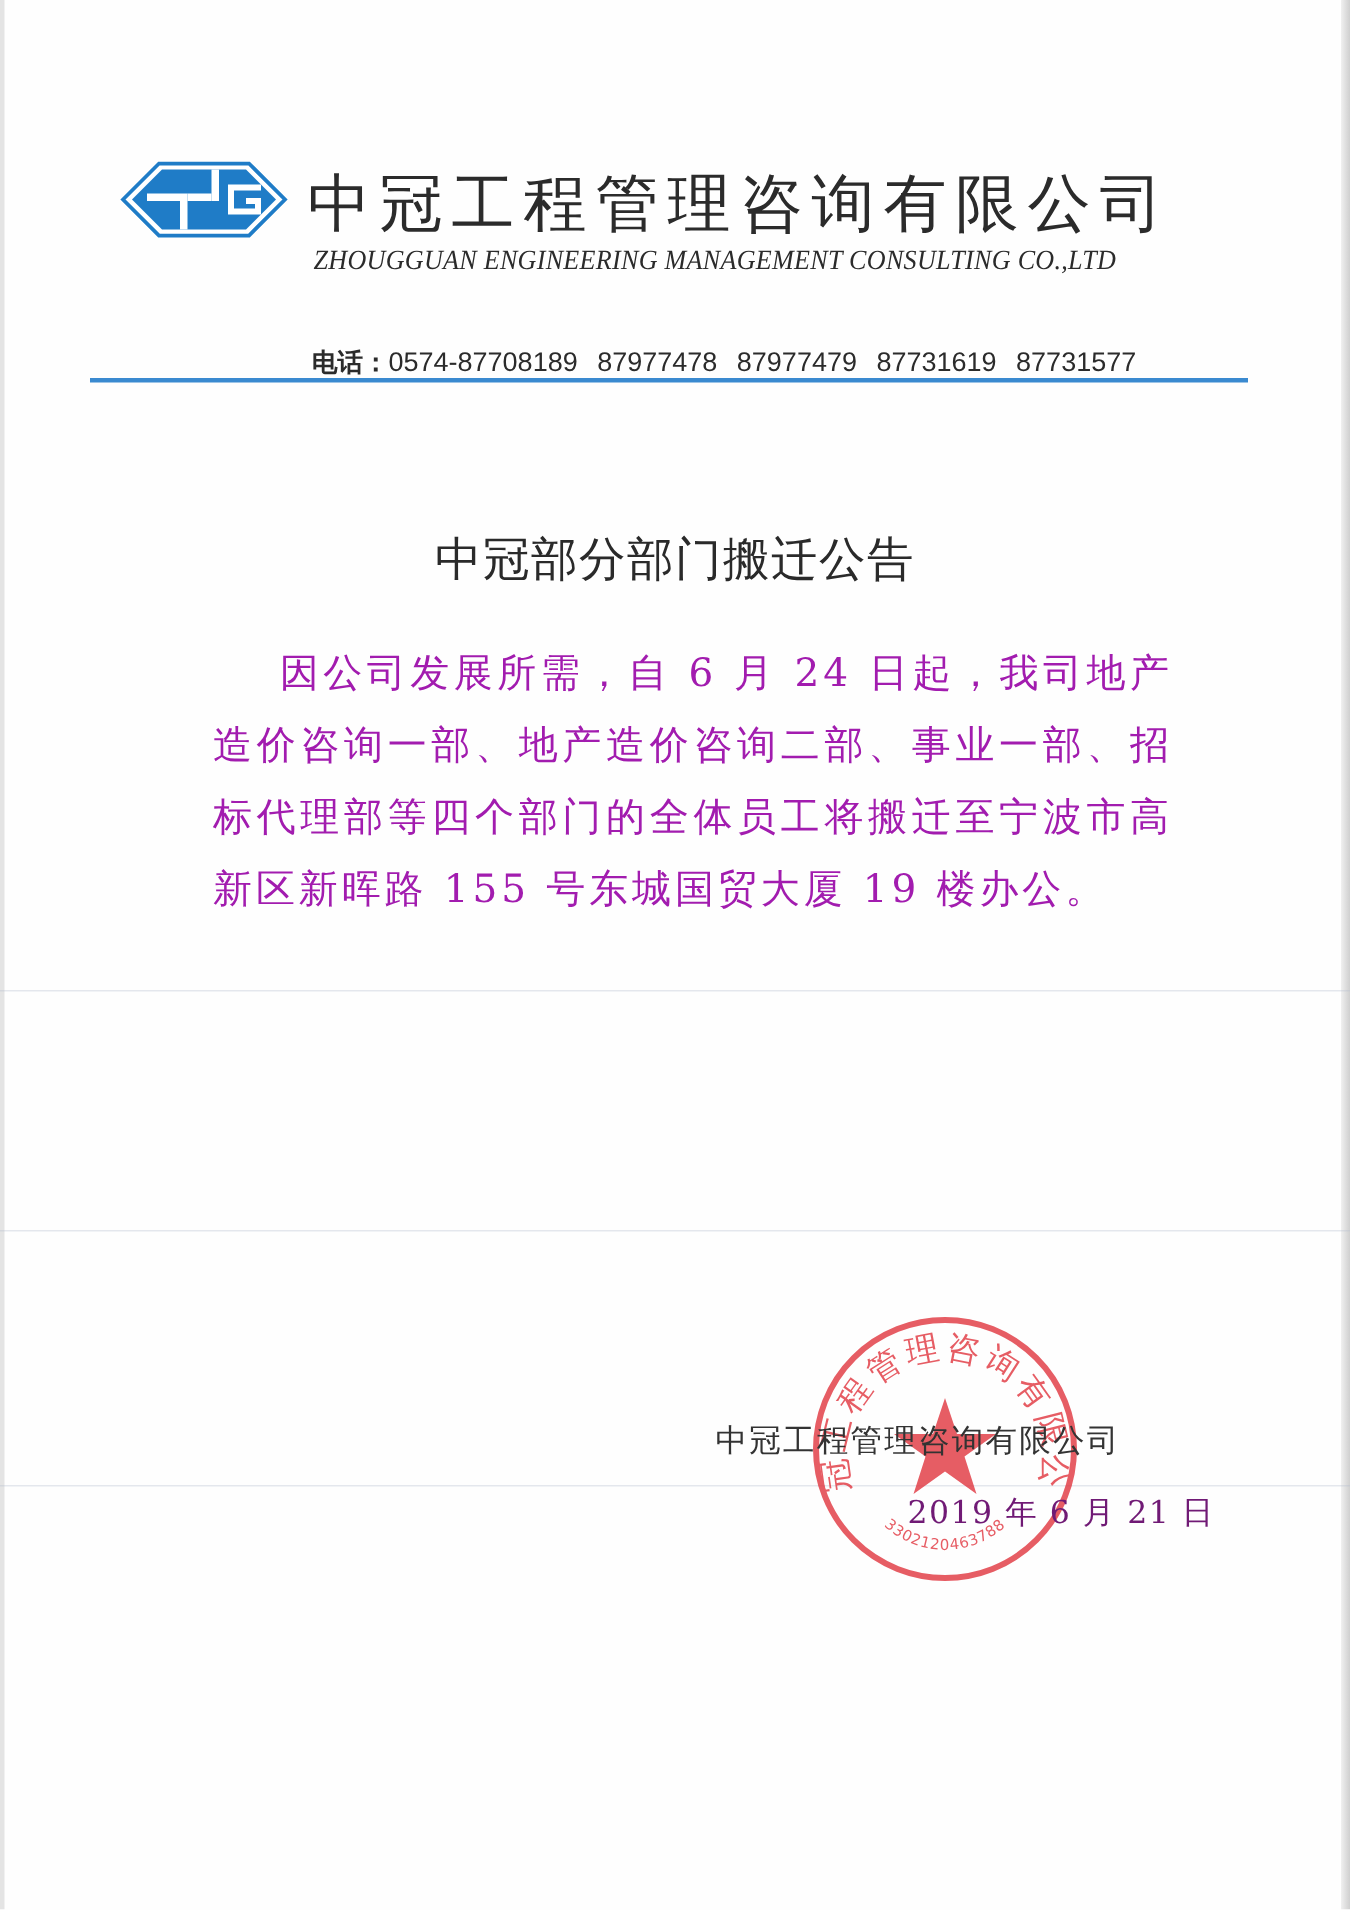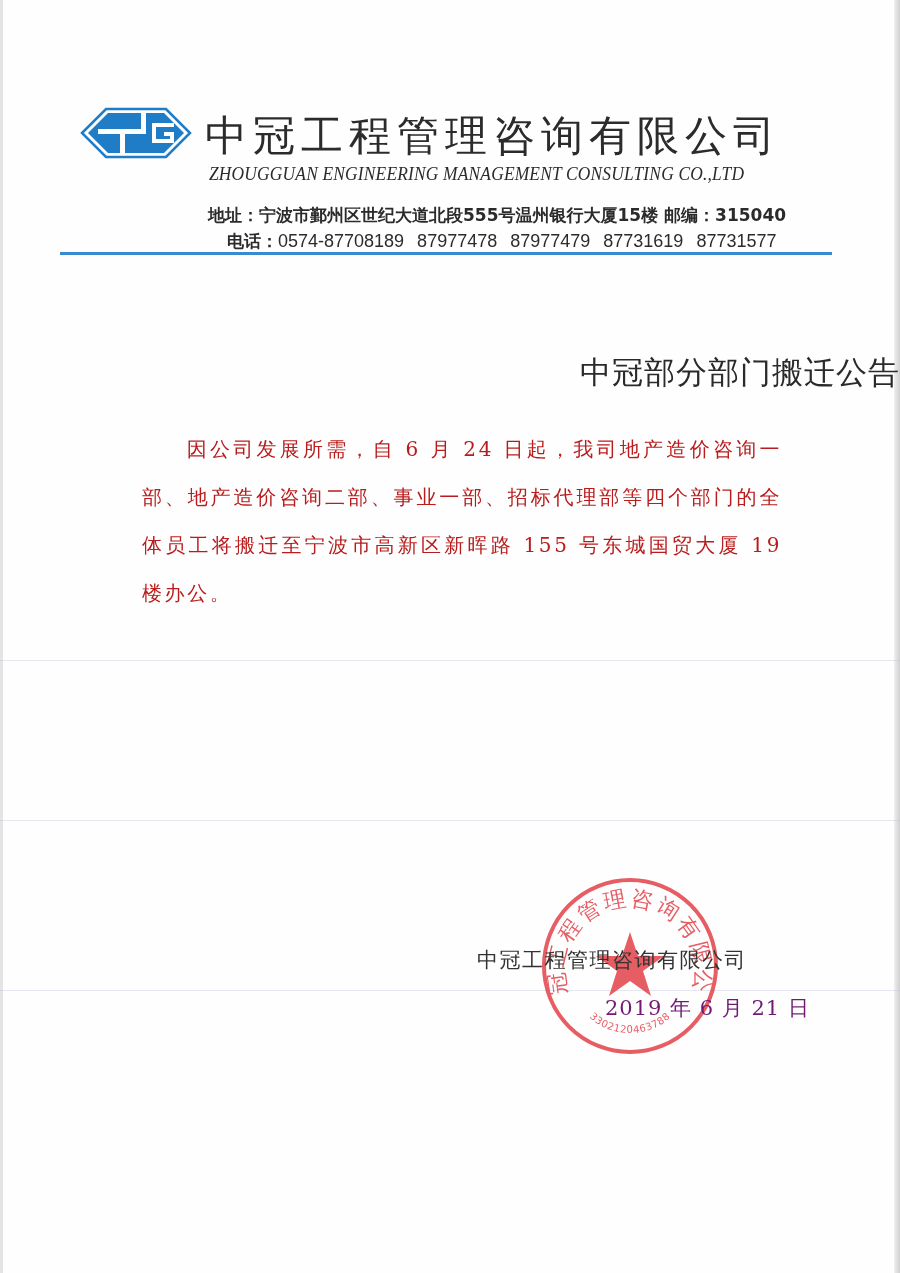--- a/index.html
+++ b/index.html
@@ -11,29 +11,29 @@
 
   .logo { position: absolute; left: 80px; top: 107px; width: 112px; height: 52px; }
   .company-cn { position: absolute; left: 205px; top: 108px; font-size: 42px; letter-spacing: 6px;
                 color: #2b2b2b; font-family: "DejaVu Serif", serif; white-space: nowrap; }
   .company-en { position: absolute; left: 209px; top: 164px; font-size: 18.5px; font-style: italic;
                 color: #2b2b2b; font-family: "Liberation Serif", serif; letter-spacing: 0.2px; white-space: nowrap; transform: scaleX(0.94); transform-origin: left; }
   .address, .phone { position: absolute; left: 208px; font-size: 17px; color: #2b2b2b;
                      font-family: "DejaVu Sans", sans-serif; white-space: nowrap; }
   .address { top: 204px; font-weight: bold; }
   .address .lbl, .phone .lbl { font-weight: bold; }
-  .phone { top: 230px; margin-left: 19px; }
+  .phone { top: 230px; }
   .phone .num { font-family: "Liberation Sans", sans-serif; font-size: 18px; word-spacing: 8px; }
   .rule { position: absolute; left: 60px; top: 252px; width: 772px; height: 3px; background: #3a8ad0; }
 
-  .title { position: absolute; left: 0; width: 900px; top: 352px; text-align: right;
+  .title { position: absolute; left: 0; width: 900px; top: 352px; text-align: center;
            font-size: 31px; letter-spacing: 1px; color: #2a2a2a; }
 
-  .para { position: absolute; left: 142px; width: 640px; font-size: 20px; line-height: 48px;
-          color: #b91c1c; letter-spacing: 2.6px; text-align: justify; }
+  .para { position: absolute; left: 142px; width: 640px; font-size: 26px; line-height: 48px;
+          color: #a21caf; letter-spacing: 2.6px; text-align: justify; }
   .p1 { top: 425px; }
   .p2 { top: 618px; }
   .p3 { top: 761px; }
   .p4 { top: 809px; }
   .indent { display: inline-block; width: 44px; }
 
   .sign-company { position: absolute; left: 477px; top: 946px; font-size: 21px; letter-spacing: 1.5px; color: #333; white-space: nowrap; }
   .sign-date { position: absolute; left: 578px; top: 994px; font-size: 21px; letter-spacing: 1px; color: #701a75; white-space: nowrap; margin-left: 27px; }
 
   .seal { position: absolute; left: 540px; top: 876px; width: 180px; height: 180px; opacity: 0.78; }
@@ -52,24 +52,20 @@
     <rect x="18" y="22" width="22" height="5" fill="#ffffff"></rect>
     <rect x="40" y="22" width="5" height="24" fill="#ffffff"></rect>
     <rect x="45" y="22" width="16" height="5" fill="#ffffff"></rect>
     <rect x="61" y="6" width="5" height="21" fill="#ffffff"></rect>
     <path d="M94,18 H74 V34 H92 V27 H84" fill="none" stroke="#ffffff" stroke-width="4"></path>
   </svg>
 
   <div class="company-cn">中冠工程管理咨询有限公司</div>
   <div class="company-en">ZHOUGGUAN ENGINEERING MANAGEMENT CONSULTING CO.,LTD</div>
 
-  <div class="address">
-    <span class="lbl">地址：</span><span>宁波市鄞州区世纪大道北段555号温州银行大厦15楼</span>
-    <span class="lbl">邮编：</span><span>315040</span>
-  </div>
   <div class="phone">
     <span class="lbl">电话：</span><span class="num">0574-87708189  87977478  87977479 87731619 87731577</span>
   </div>
   <div class="rule"></div>
 
   <div class="title">中冠部分部门搬迁公告</div>
 
   <div class="para p1"><span class="indent"></span><span>因公司发展所需，自 6 月 24 日起，我司地产造价咨询一部、地产造价咨询二部、事业一部、招标代理部等四个部门的全体员工将搬迁至宁波市高新区新晖路 155 号东城国贸大厦 19 楼办公。</span></div>
 
   <div class="faint-line" style="top:660px;"></div>

